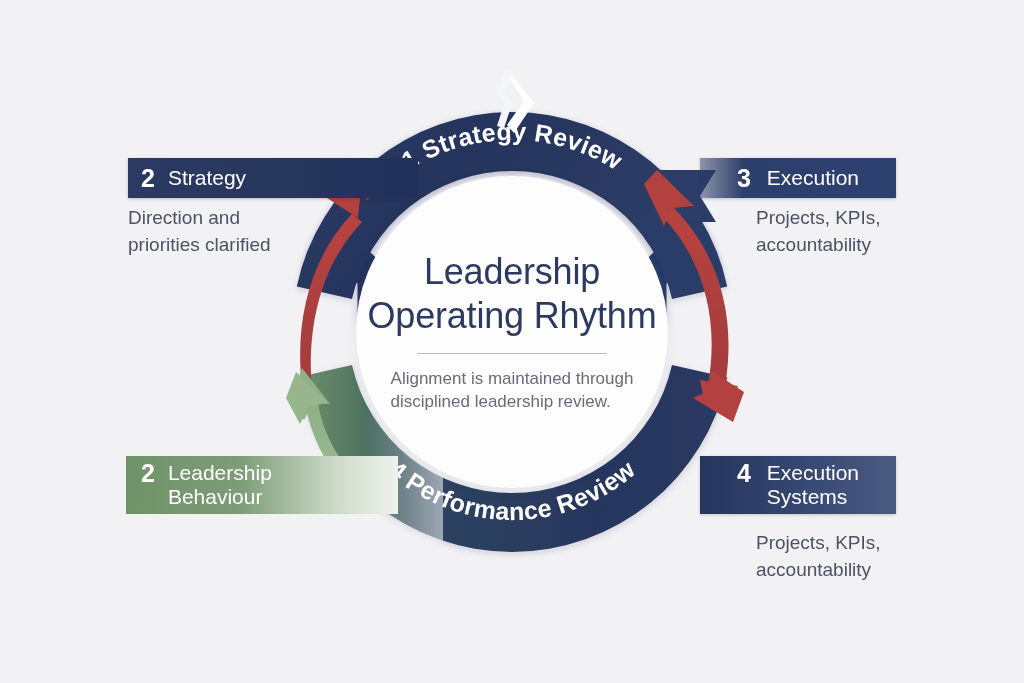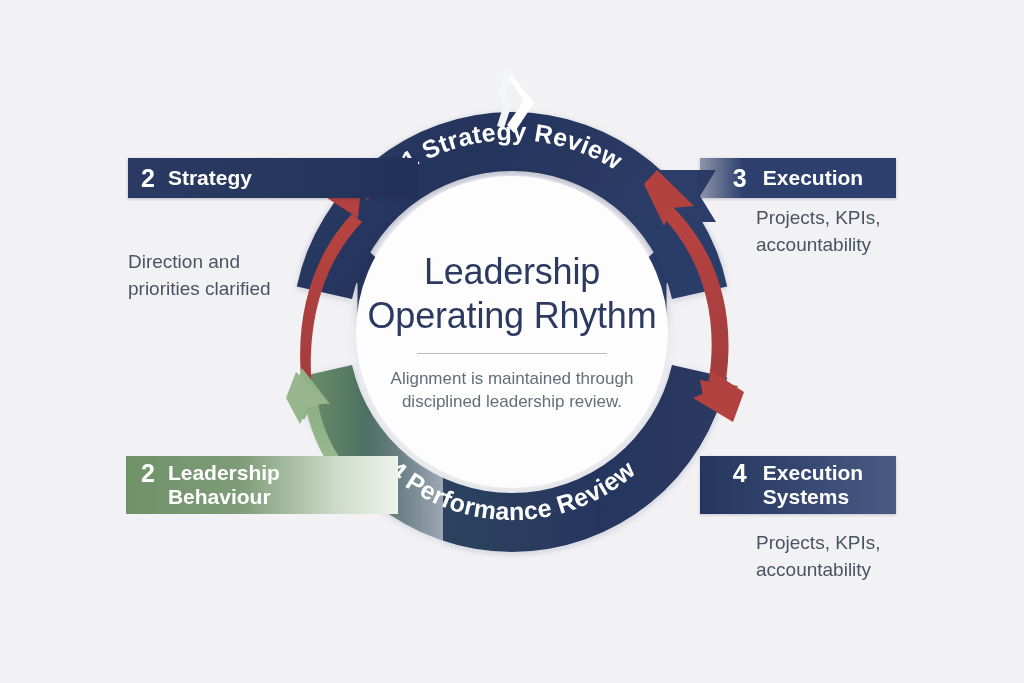--- a/index.html
+++ b/index.html
@@ -38,21 +38,21 @@
     color: #ffffff;
     z-index: 6;
   }
   .label-bar .num {
     font-weight: bold;
     font-size: 25px;
     line-height: 1;
     flex: 0 0 auto;
   }
   .label-bar .txt {
-    font-weight: bold;
+    font-weight: normal;
     font-size: 21px;
     line-height: 1.12;
     flex: 0 0 auto;
     white-space: pre-line;
   }
 
   
   #bar-strategy {
     left: 128px;
     top: 158px;
@@ -103,21 +103,21 @@
 
   
   .desc {
     position: absolute;
     font-size: 19px;
     line-height: 1.42;
     color: #4b5363;
     white-space: pre-line;
     z-index: 5;
   }
-  #desc-strategy  { left: 128px; top: 205px; text-align: left; margin-top: 44px; }
+  #desc-strategy  { left: 128px; top: 205px; text-align: left; }
   #desc-execution { left: 756px; top: 205px; text-align: left; }
   #desc-leadership{ left: 126px; top: 530px; text-align: left; }
   #desc-execsys   { left: 756px; top: 530px; text-align: left; }
 
   
   #hub {
     position: absolute;
     left: 356px;
     top: 176px;
     width: 312px;
@@ -143,21 +143,21 @@
   #hub-divider {
     width: 190px;
     height: 1px;
     background: #b9bcc6;
     margin: 15px 0 13px 0;
   }
   #hub-sub {
     font-size: 17px;
     line-height: 1.36;
     color: #666c78;
-    text-align: center;
+    text-align: left;
     white-space: pre-line;
   }
 
   
   .arc-text {
     font-size: 25px;
     font-weight: bold;
     fill: #ffffff;
     letter-spacing: 0.3px;
   }

